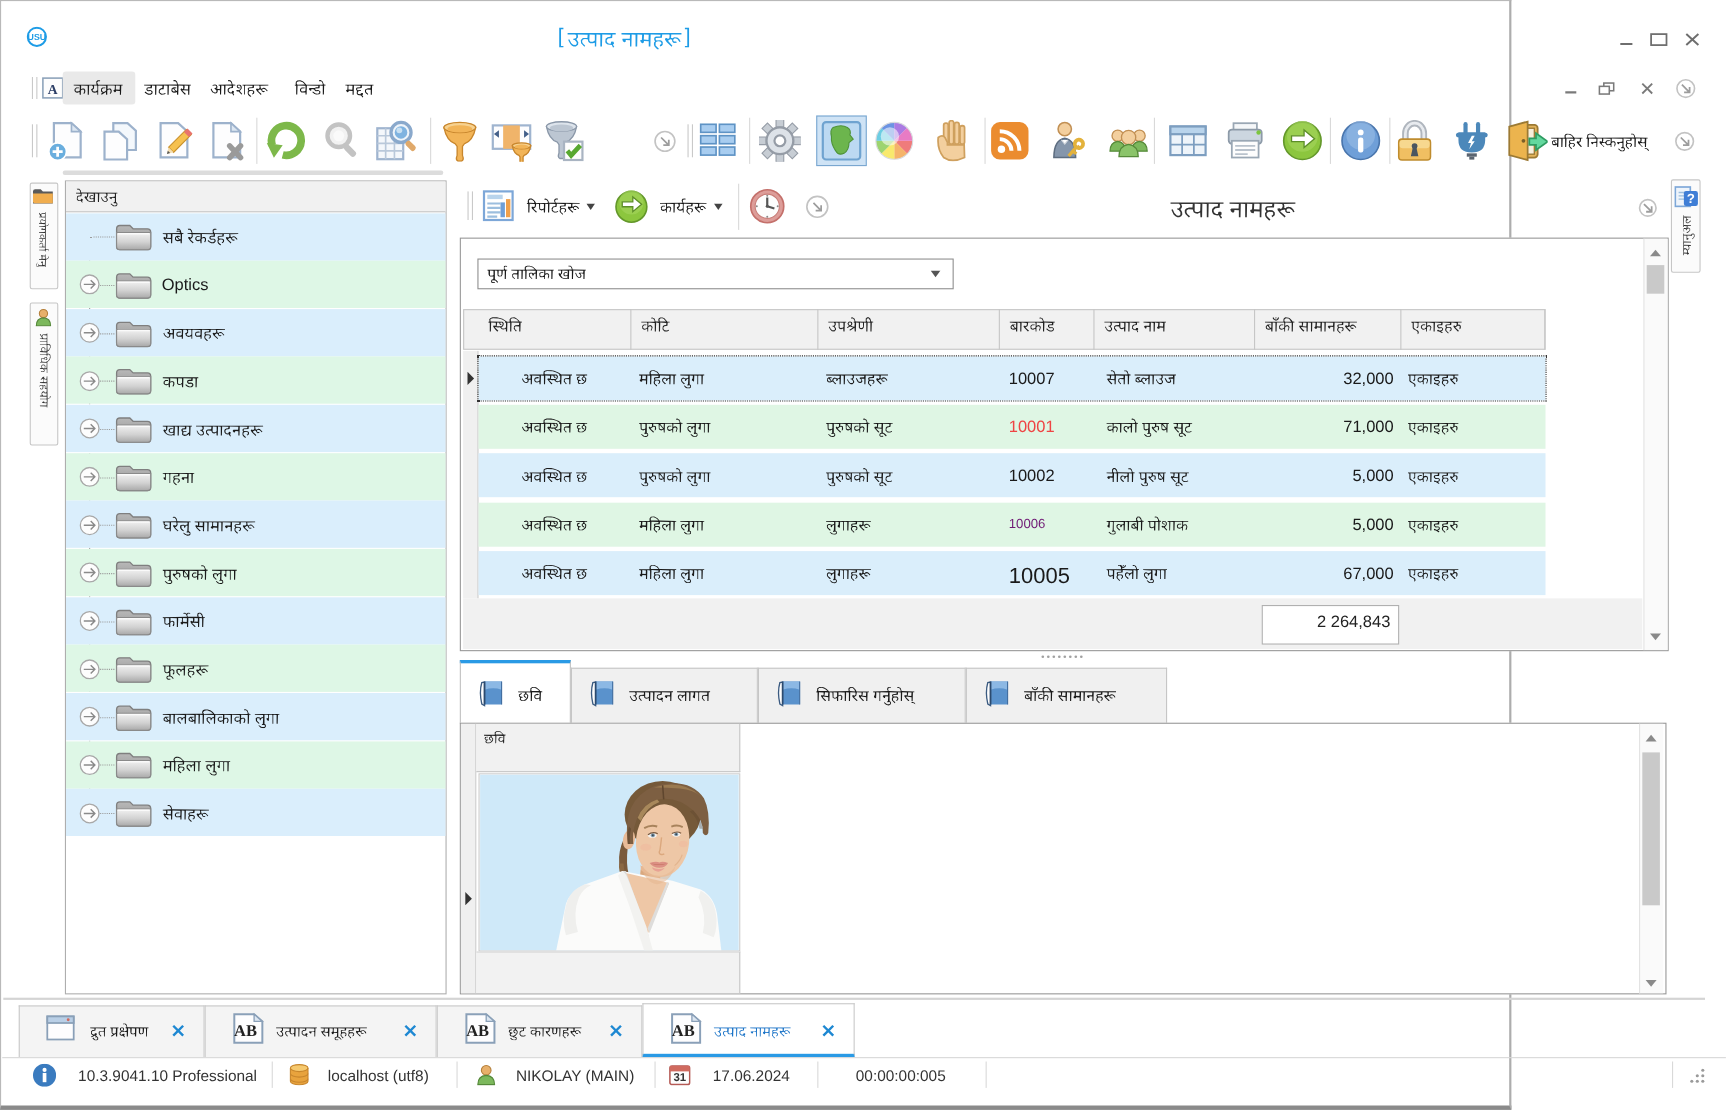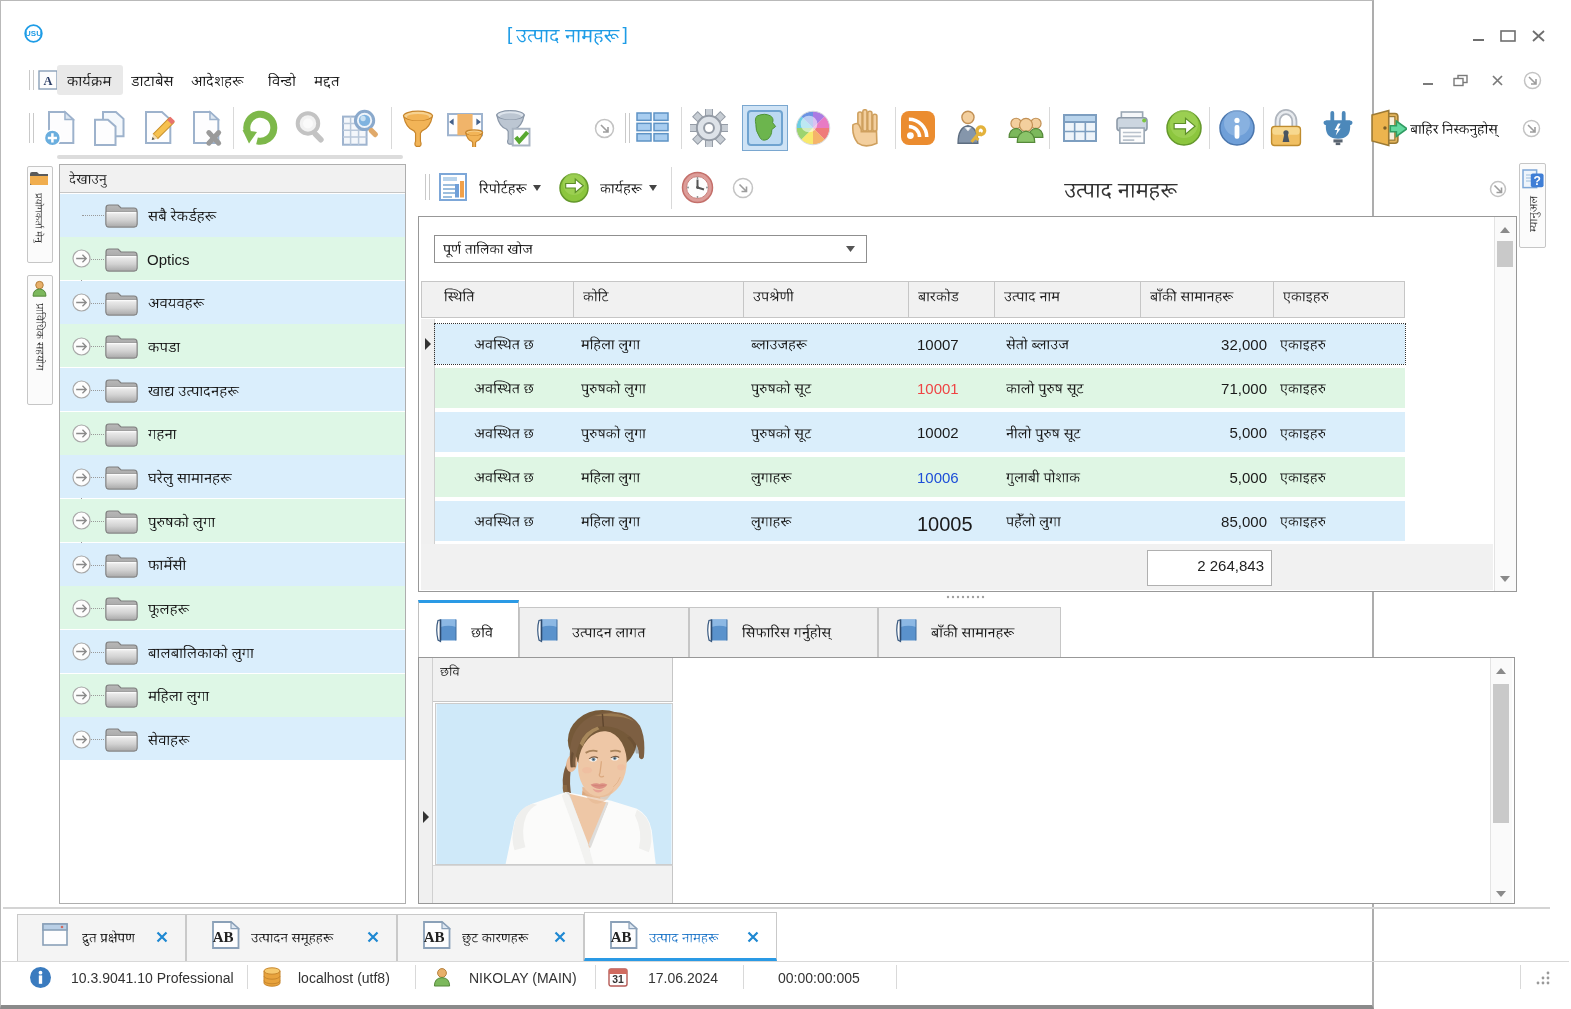--- a/index.html
+++ b/index.html
@@ -727,21 +727,21 @@
     <div class="ab" style="left:579.0px;top:465.7px">
       <svg class="t" width="61.2" height="19.8" viewBox="0 0 245 79">
         <path fill="#1a1a1a" fill-rule="evenodd" d="M154,26 154,29 183,30 183,36 181,38 173,40 165,37 161,38 157,42 157,49 159,53 167,61 171,59 162,51 160,47 161,43 163,41 169,41 172,44 170,48 174,49 179,41 183,42 182,62 179,62 180,66 188,65 190,67 190,70 187,73 179,73 169,66 167,67 172,73 177,76 189,76 193,72 193,66 191,63 188,62 188,29 200,30 199,41 197,41 196,47 202,51 204,50 205,29 216,30 216,61 219,61 219,31 221,29 231,30 231,61 235,61 236,29 241,29 241,26zM4,26 4,29 11,30 10,43 6,46 8,50 11,52 15,51 16,47 29,48 29,61 33,61 34,29 44,30 44,61 48,61 49,29 75,30 74,35 61,36 58,39 58,43 60,46 57,53 58,59 68,69 70,66 62,59 61,52 65,48 74,48 77,51 77,55 73,59 74,61 80,57 81,51 79,47 76,45 64,45 62,43 63,39 79,38 80,29 114,30 114,36 112,38 104,40 96,37 92,38 88,42 88,49 90,53 98,61 102,59 93,51 91,47 94,41 100,41 103,44 101,48 105,49 110,41 114,42 114,61 118,61 119,29 129,30 129,61 133,61 134,29 139,29 139,26 78,25 71,16 59,10 47,11 42,17 42,26zM16,29 29,30 28,43 15,42zM46,18 48,15 52,13 58,13 67,17 75,25 47,25z"></path>
       </svg>
     </div>
     <div class="ab" style="left:749.0px;top:465.7px">
       <svg class="t" width="43.0" height="19.8" viewBox="0 0 172 79">
         <path fill="#1a1a1a" fill-rule="evenodd" d="M4,26 4,29 33,30 33,36 31,38 25,40 15,37 11,38 7,42 7,49 9,53 17,61 19,61 21,59 12,51 10,47 11,43 13,41 19,41 22,44 20,48 24,49 29,41 33,42 32,62 29,62 30,66 38,65 40,67 40,70 37,73 29,73 19,66 17,67 25,75 34,77 39,76 43,72 43,66 41,63 38,62 38,29 50,30 49,41 47,41 46,47 52,51 54,50 55,29 66,30 66,61 69,61 69,31 71,29 81,30 81,61 85,61 86,29 112,30 111,35 98,36 95,39 95,43 97,46 94,53 95,59 105,69 107,66 99,59 98,52 102,48 111,48 114,51 114,55 110,59 111,61 117,57 118,51 116,47 113,45 101,45 99,43 100,39 116,38 117,29 136,30 136,38 132,42 129,39 126,39 124,43 127,48 140,61 142,61 144,59 131,47 140,43 143,44 145,50 151,52 155,51 154,48 148,48 146,46 147,41 154,40 160,45 161,48 165,47 162,42 156,37 151,36 147,37 144,40 140,39 141,29 167,29 167,26z"></path>
       </svg>
     </div>
-    <div class="ab" style="left:916px;top:467.6px;font-size:15px;color:#1d4ed8;font-weight:normal;white-space:nowrap;">10006</div>
+    <div class="ab" style="left:916px;top:467.6px;font-size:12px;color:#701a75;font-weight:normal;white-space:nowrap;">10006</div>
     <div class="ab" style="left:1004.0px;top:465.7px">
       <svg class="t" width="76.2" height="19.8" viewBox="0 0 305 79">
         <path fill="#1a1a1a" fill-rule="evenodd" d="M226,26 226,29 232,30 232,61 235,61 236,29 247,30 247,61 251,61 252,29 277,29 279,31 279,46 275,50 267,51 264,48 263,44 267,39 275,39 276,36 266,36 260,41 260,49 263,53 270,55 276,52 279,53 279,61 282,61 282,47 285,43 291,42 294,45 294,50 291,57 294,59 296,56 298,47 295,40 290,38 282,40 283,29 301,29 301,26zM209,26 206,29 207,36 215,40 216,36 212,36 209,33 209,31 211,29 216,29 219,32 220,38 215,45 212,46 206,44 204,47 207,50 212,50 222,61 225,59 216,49 223,40 223,32 217,26zM154,26 154,29 159,30 160,49 164,52 169,53 176,50 177,61 181,61 182,29 192,30 192,61 196,61 197,29 202,29 202,26 195,25 194,20 189,12 183,10 179,11 179,14 186,14 191,21 191,26zM163,29 177,30 177,45 174,48 166,49 163,46zM139,26 132,25 130,17 125,11 117,10 111,16 112,26 4,26 4,29 11,30 10,41 8,41 7,47 13,51 15,50 16,29 27,30 26,62 23,62 24,66 32,65 34,67 34,70 31,73 23,73 13,66 11,67 19,75 28,77 33,76 37,72 36,64 30,60 30,31 32,29 66,30 66,36 64,38 56,40 48,37 44,38 40,42 40,49 42,53 50,61 54,59 45,51 43,47 46,41 52,41 55,44 53,48 57,49 62,41 66,42 66,61 70,61 71,29 81,30 81,61 85,61 86,29 114,30 114,47 112,49 108,45 105,38 111,39 111,36 106,35 100,36 95,40 94,49 96,52 103,55 110,54 113,52 114,61 118,61 119,29 129,30 129,61 133,61 134,29 139,29zM98,42 100,40 109,50 101,51 97,46zM116,15 122,13 128,21 128,26 118,26 115,22z"></path>
       </svg>
     </div>
     <div class="ab" style="left:1266px;top:467.6px;font-size:15px;color:#1a1a1a;font-weight:normal;white-space:nowrap;transform:translateX(-100%);">5,000</div>
     <div class="ab" style="left:1278.0px;top:465.7px">
       <svg class="t" width="48.0" height="19.8" viewBox="0 0 192 79">
         <path fill="#1a1a1a" fill-rule="evenodd" d="M4,26 4,29 9,30 9,49 12,53 23,59 27,63 27,71 31,68 31,62 28,58 20,54 13,48 13,29 27,30 27,42 24,46 22,46 25,49 27,49 30,45 30,31 32,29 56,29 58,31 58,46 52,51 46,51 43,48 42,44 46,39 54,39 55,36 49,35 43,37 39,41 39,49 44,54 49,55 55,52 58,53 58,61 61,61 61,47 64,43 70,42 73,45 73,50 70,57 73,59 77,47 75,41 69,38 61,40 62,29 85,30 85,61 89,61 90,29 113,30 112,35 101,36 98,39 98,44 104,50 114,49 116,51 116,55 111,58 106,58 102,55 98,56 99,60 105,61 115,67 117,67 118,64 112,61 119,57 120,51 115,46 105,46 102,43 103,39 117,39 118,29 145,30 144,35 131,36 128,39 128,43 130,46 127,53 128,59 138,69 140,66 132,59 131,52 135,48 144,48 147,51 147,55 143,59 144,61 150,57 151,51 149,47 146,45 134,45 132,43 133,39 149,38 150,29 169,30 169,38 165,42 159,39 157,43 160,48 173,61 175,61 177,59 164,47 173,40 178,40 180,42 179,53 182,52 184,48 184,41 181,37 173,36 174,29 187,29 187,26z"></path>
       </svg>
@@ -761,21 +761,21 @@
       <svg class="t" width="43.0" height="19.8" viewBox="0 0 172 79">
         <path fill="#1a1a1a" fill-rule="evenodd" d="M4,26 4,29 33,30 33,36 31,38 25,40 15,37 11,38 7,42 7,49 9,53 17,61 19,61 21,59 12,51 10,47 11,43 13,41 19,41 22,44 20,48 24,49 29,41 33,42 32,62 29,62 30,66 38,65 40,67 40,70 37,73 29,73 19,66 17,67 25,75 34,77 39,76 43,72 43,66 41,63 38,62 38,29 50,30 49,41 47,41 46,47 52,51 54,50 55,29 66,30 66,61 69,61 69,31 71,29 81,30 81,61 85,61 86,29 112,30 111,35 98,36 95,39 95,43 97,46 94,53 95,59 105,69 107,66 99,59 98,52 102,48 111,48 114,51 114,55 110,59 111,61 117,57 118,51 116,47 113,45 101,45 99,43 100,39 116,38 117,29 136,30 136,38 132,42 129,39 126,39 124,43 127,48 140,61 142,61 144,59 131,47 140,43 143,44 145,50 151,52 155,51 154,48 148,48 146,46 147,41 154,40 160,45 161,48 165,47 162,42 156,37 151,36 147,37 144,40 140,39 141,29 167,29 167,26z"></path>
       </svg>
     </div>
     <div class="ab" style="left:916px;top:511.79999999999995px;font-size:20px;color:#1a1a1a;font-weight:normal;white-space:nowrap;">10005</div>
     <div class="ab" style="left:1004.0px;top:509.9px">
       <svg class="t" width="57.2" height="19.8" viewBox="0 0 229 79">
         <path fill="#1a1a1a" fill-rule="evenodd" d="M137,26 137,29 166,30 166,36 164,38 156,40 148,37 144,38 140,42 140,49 142,53 150,61 154,59 145,51 143,47 144,43 146,41 152,41 155,44 153,48 157,49 162,41 166,42 165,62 162,62 163,66 171,65 173,67 173,70 170,73 162,73 152,66 150,67 155,73 160,76 172,76 176,72 176,66 174,63 171,62 171,29 183,30 182,41 180,41 179,47 185,51 187,50 188,29 199,30 199,61 202,61 202,31 204,29 214,30 214,61 218,61 219,29 224,29 224,26zM64,10 62,12 66,14 67,12 66,10zM4,26 4,29 9,30 10,49 14,52 19,53 26,50 27,61 31,61 32,29 58,30 57,35 44,36 41,39 41,43 43,46 40,53 41,59 51,69 53,66 45,59 44,52 48,48 57,48 60,51 60,55 56,59 57,61 63,57 64,51 62,47 59,45 47,45 45,43 46,39 62,38 63,29 97,30 97,36 95,38 87,40 79,37 75,38 71,42 71,49 73,53 81,61 85,59 76,51 74,47 77,41 83,41 86,44 84,48 88,49 93,41 97,42 97,61 101,61 102,29 112,30 112,61 116,61 117,29 122,29 122,26 115,25 111,14 103,10 99,11 99,14 106,14 111,21 111,26 61,25 61,20 65,21 72,18 74,14 74,11 72,10 68,17 62,17 57,10 45,11 46,14 51,13 56,18 57,26zM13,29 27,30 27,45 24,48 16,49 13,46z"></path>
       </svg>
     </div>
-    <div class="ab" style="left:1266px;top:511.79999999999995px;font-size:15px;color:#1a1a1a;font-weight:normal;white-space:nowrap;transform:translateX(-100%);">85,000</div>
+    <div class="ab" style="left:1266px;top:511.79999999999995px;font-size:15px;color:#1a1a1a;font-weight:normal;white-space:nowrap;transform:translateX(-100%);">67,000</div>
     <div class="ab" style="left:1278.0px;top:509.9px">
       <svg class="t" width="48.0" height="19.8" viewBox="0 0 192 79">
         <path fill="#1a1a1a" fill-rule="evenodd" d="M4,26 4,29 9,30 9,49 12,53 23,59 27,63 27,71 31,68 31,62 28,58 20,54 13,48 13,29 27,30 27,42 24,46 22,46 25,49 27,49 30,45 30,31 32,29 56,29 58,31 58,46 52,51 46,51 43,48 42,44 46,39 54,39 55,36 49,35 43,37 39,41 39,49 44,54 49,55 55,52 58,53 58,61 61,61 61,47 64,43 70,42 73,45 73,50 70,57 73,59 77,47 75,41 69,38 61,40 62,29 85,30 85,61 89,61 90,29 113,30 112,35 101,36 98,39 98,44 104,50 114,49 116,51 116,55 111,58 106,58 102,55 98,56 99,60 105,61 115,67 117,67 118,64 112,61 119,57 120,51 115,46 105,46 102,43 103,39 117,39 118,29 145,30 144,35 131,36 128,39 128,43 130,46 127,53 128,59 138,69 140,66 132,59 131,52 135,48 144,48 147,51 147,55 143,59 144,61 150,57 151,51 149,47 146,45 134,45 132,43 133,39 149,38 150,29 169,30 169,38 165,42 159,39 157,43 160,48 173,61 175,61 177,59 164,47 173,40 178,40 180,42 179,53 182,52 184,48 184,41 181,37 173,36 174,29 187,29 187,26z"></path>
       </svg>
     </div>
     <div class="ab" style="left:420px;top:543px;width:1072px;height:46px;background:#f1f1f1"></div>
     <div class="ab" style="left:1146px;top:549px;width:125px;height:36px;background:#fff;border:1px solid #b0b0b0"></div>
     <div class="ab" style="left:1263px;top:556px;font-size:15px;color:#222;font-weight:normal;white-space:nowrap;transform:translateX(-100%);">2 264,843</div>
     <div class="ab" style="left:1493px;top:216px;width:22px;height:374px;background:#fafafa;border-left:1px solid #e3e3e3"></div>
     <svg class="ab" style="left:1497px;top:224px" width="14" height="10">

